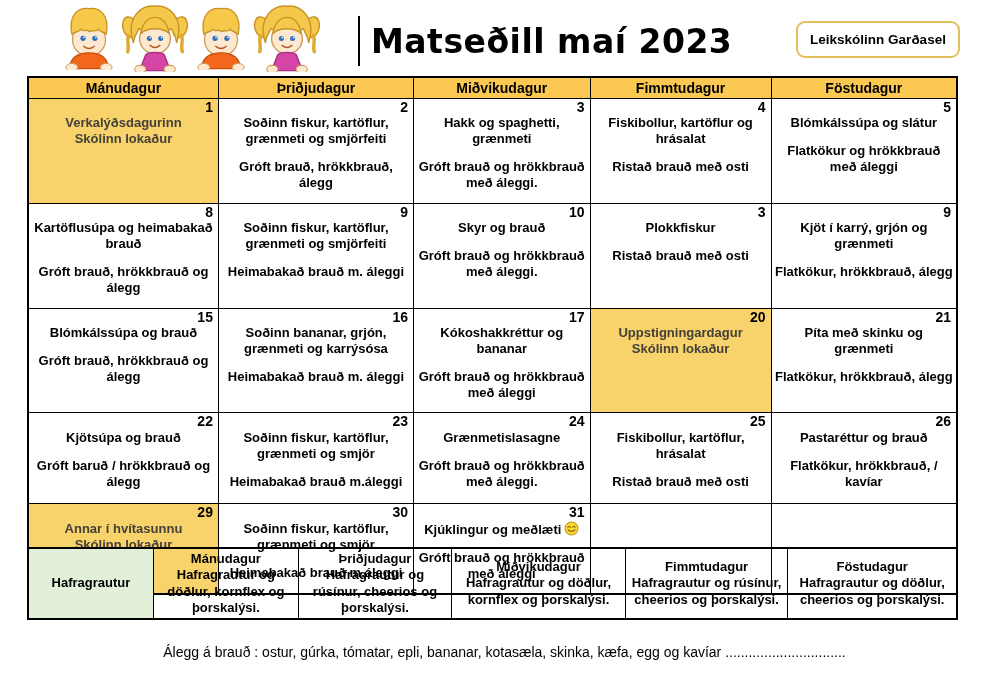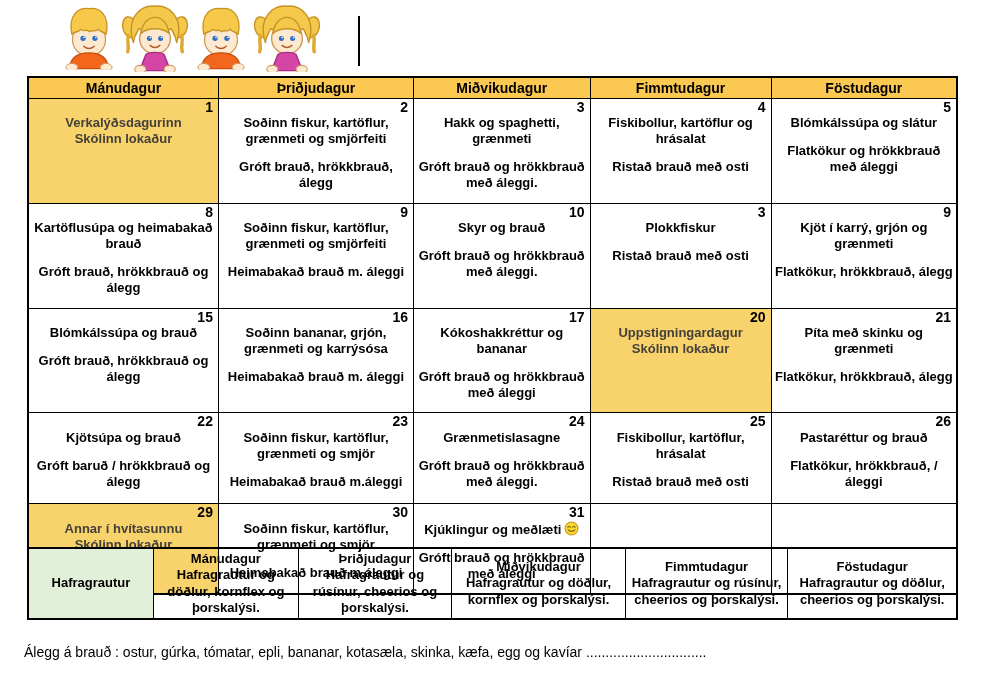--- a/index.html
+++ b/index.html
@@ -42,21 +42,21 @@
   .smiley{display:inline-block;vertical-align:-2px;margin-left:3px;}
   
   .breakfast-table{position:absolute;left:27px;top:547px;width:931px;height:73px;border:2px solid #000;}
   .breakfast-table td{
     border:1px solid #000;vertical-align:middle;padding:1px 4px;
     font-size:13px;font-weight:bold;text-align:center;line-height:1.25;
   }
   .breakfast-label{background:var(--breakfast-green,#E2EFD9);}
   .bk-day{display:block;}
   
-  .footer{position:absolute;left:0;right:0;top:644px;text-align:left;font-size:14px;font-weight:normal;padding-left:24px;}
+  .footer{position:absolute;left:0;right:0;top:644px;text-align:center;font-size:14px;font-weight:normal;padding-left:24px;}
   .hidden-defs{position:absolute;width:0;height:0;overflow:hidden;}
 </style>
 </head>
 <body>
 
 <svg class="hidden-defs" aria-hidden="true">
   <defs>
     <symbol id="kid-boy" viewBox="0 0 100 100">
       <circle cx="50" cy="54" r="25" fill="#FDE9CF" stroke="#CE9A5B" stroke-width="2"></circle>
       <path d="M24,46 C18,16 34,5 50,7 C66,5 82,16 76,46 C70,40 68,44 64,38 C60,44 56,38 50,42 C46,36 42,44 38,38 C34,44 30,40 24,46 Z" fill="#F6C94A" stroke="#C89325" stroke-width="2" stroke-linejoin="round"></path>
@@ -101,22 +101,26 @@
       <svg width="66" height="70" viewBox="0 0 100 100">
         <use href="#kid-boy"></use>
       </svg>
       <svg width="72" height="70" viewBox="0 0 100 100">
         <use href="#kid-girl"></use>
       </svg>
     </div>
 
   <div class="title-wrap">
     <div class="title-bar"></div>
+    <div class="page-title">Matseðill maí 2023</div>
   </div>
 
+  <div class="school-box">
+    <span>Leikskólinn Garðasel</span>
+  </div>
 
   <table class="menu-table">
     <colgroup>
       <col style="width:20.5%">
         <col style="width:21%">
         <col style="width:19%">
         <col style="width:19.5%">
         <col style="width:20%">
     </colgroup>
     <thead>
@@ -227,21 +231,21 @@
             <div class="para">Gróft brauð og hrökkbrauð með áleggi.</div>
           </td>
           <td>
             <div class="daynum">25</div>
             <div class="para">Fiskibollur, kartöflur, hrásalat</div>
             <div class="para">Ristað brauð með osti</div>
           </td>
           <td>
             <div class="daynum">26</div>
             <div class="para">Pastaréttur og brauð</div>
-            <div class="para">Flatkökur, hrökkbrauð, / áleggi</div>
+            <div class="para">Flatkökur, hrökkbrauð, / kavíar</div>
           </td>
         </tr>
         <tr>
           <td class="highlight">
             <div class="daynum">29</div>
             <div class="para">Annar í hvítasunnu</div>
             <div class="para">Skólinn lokaður</div>
           </td>
           <td>
             <div class="daynum">30</div>

